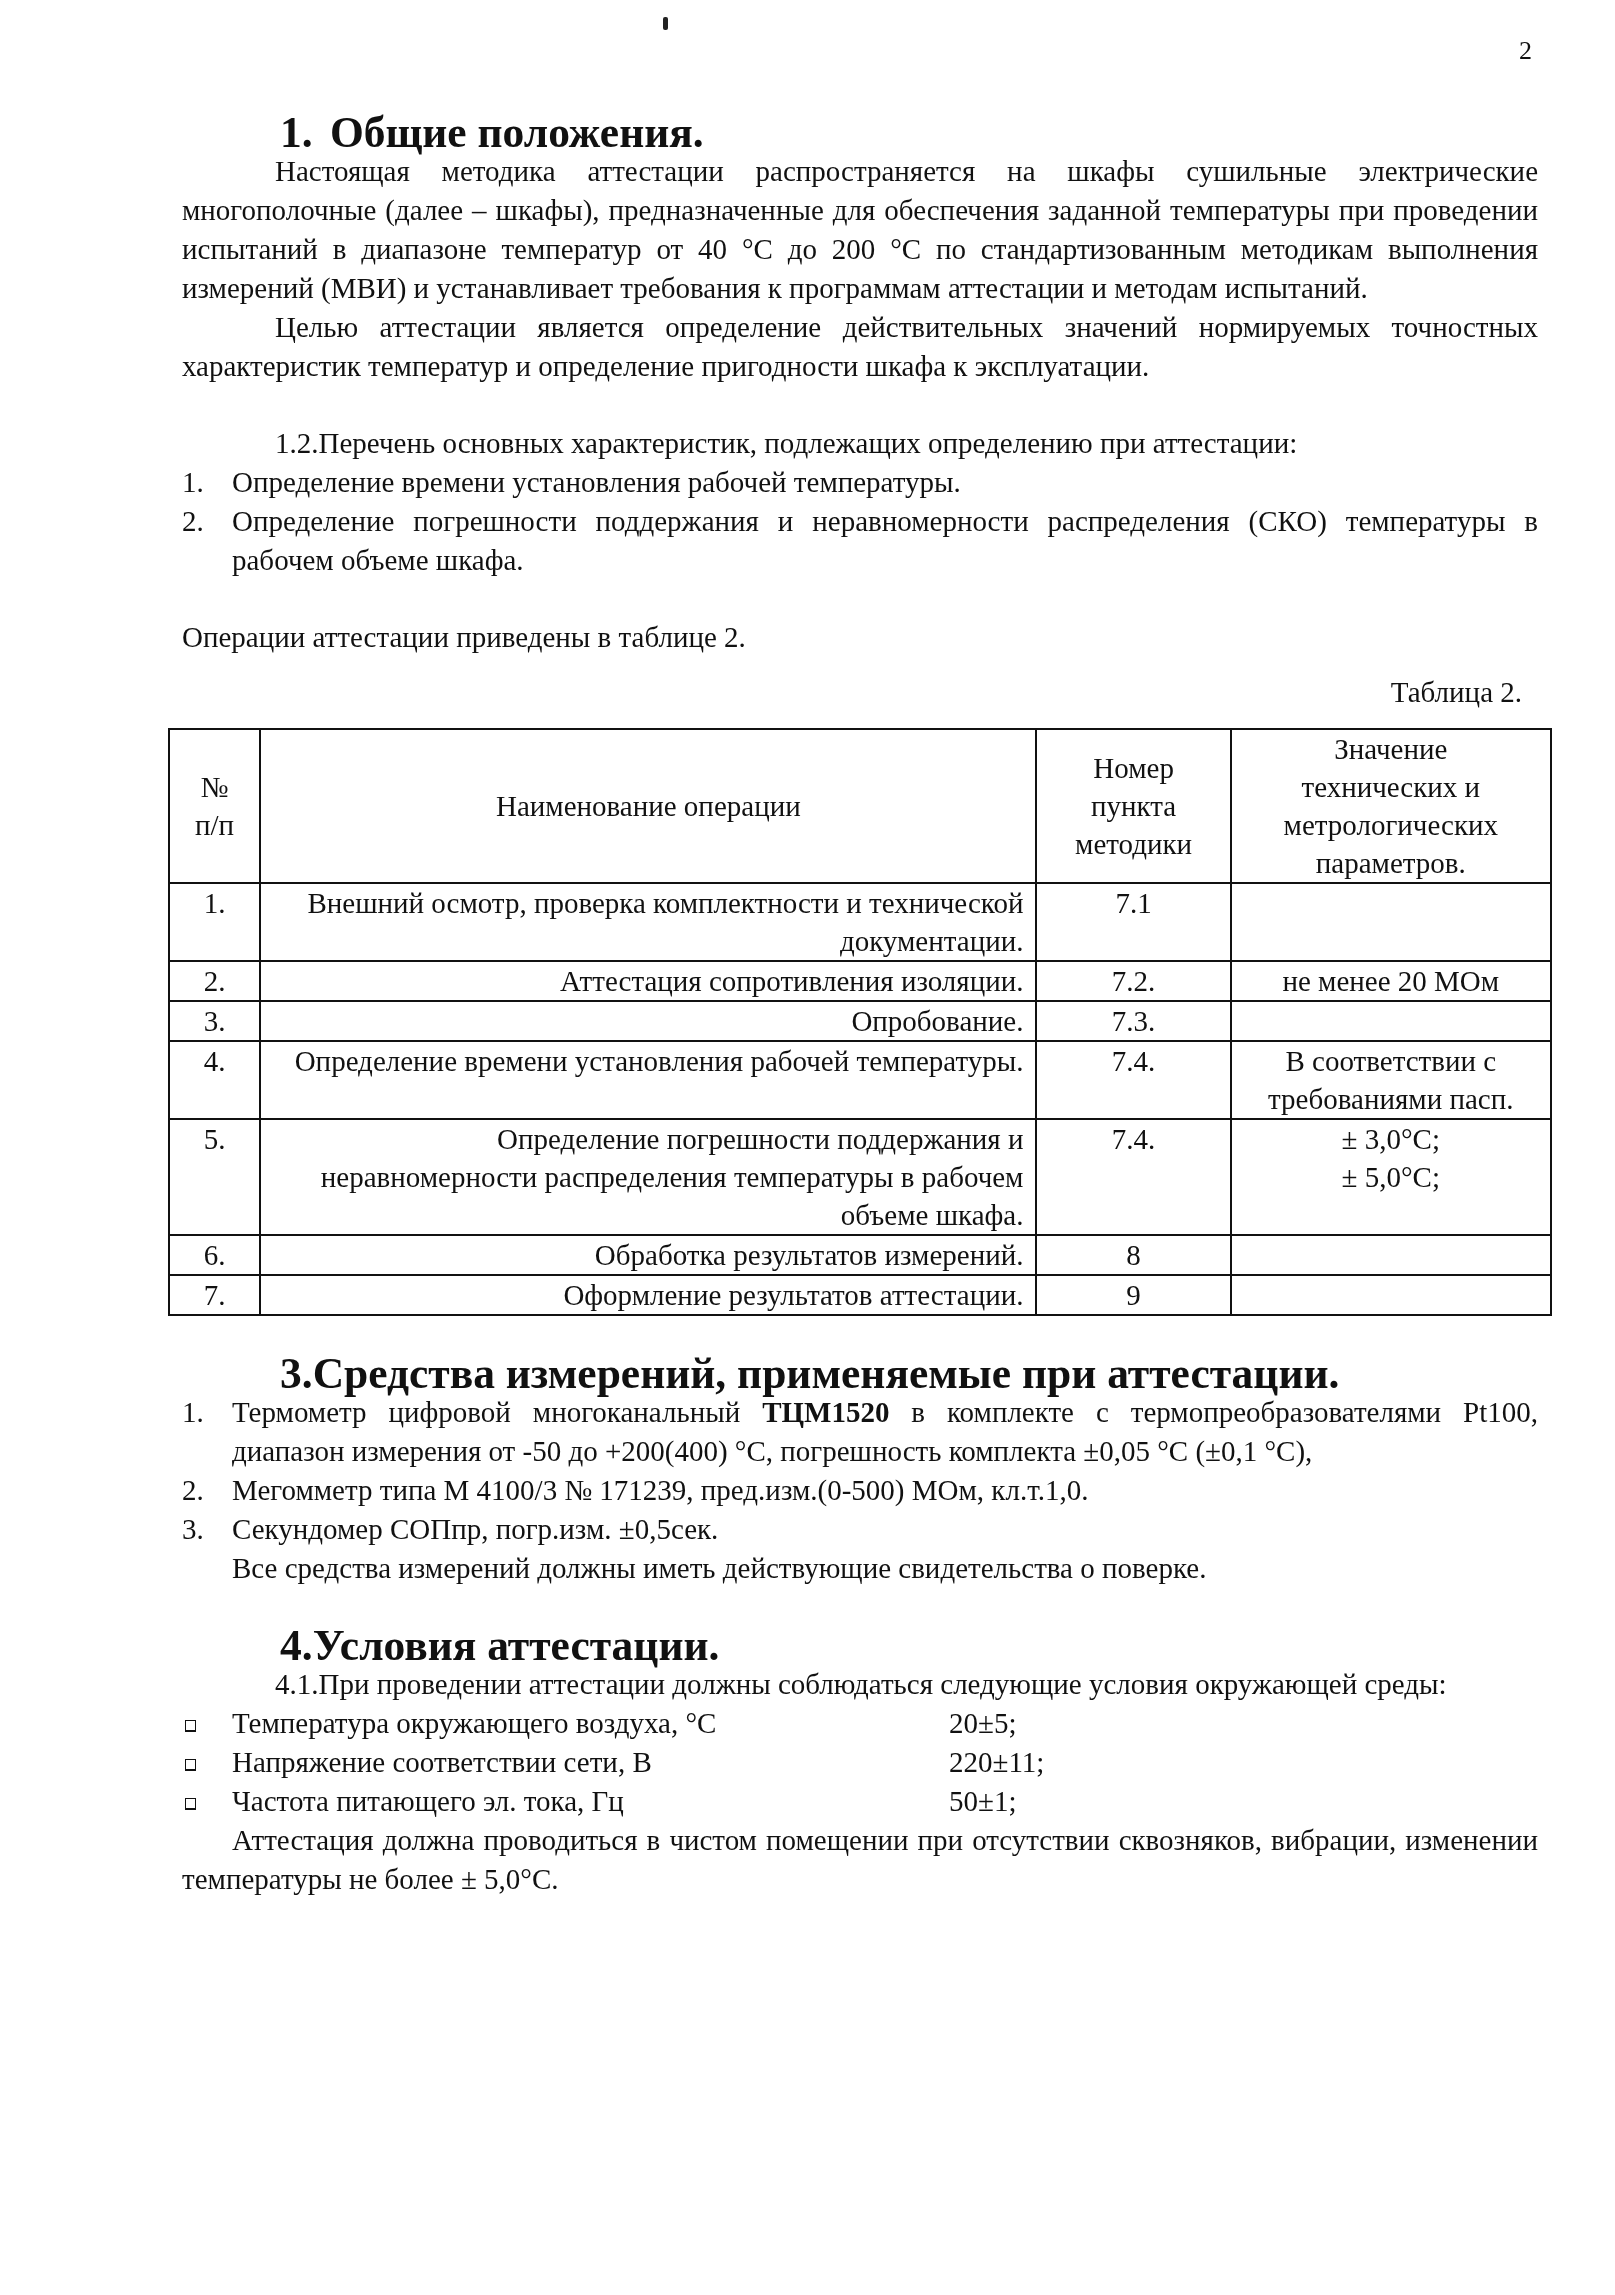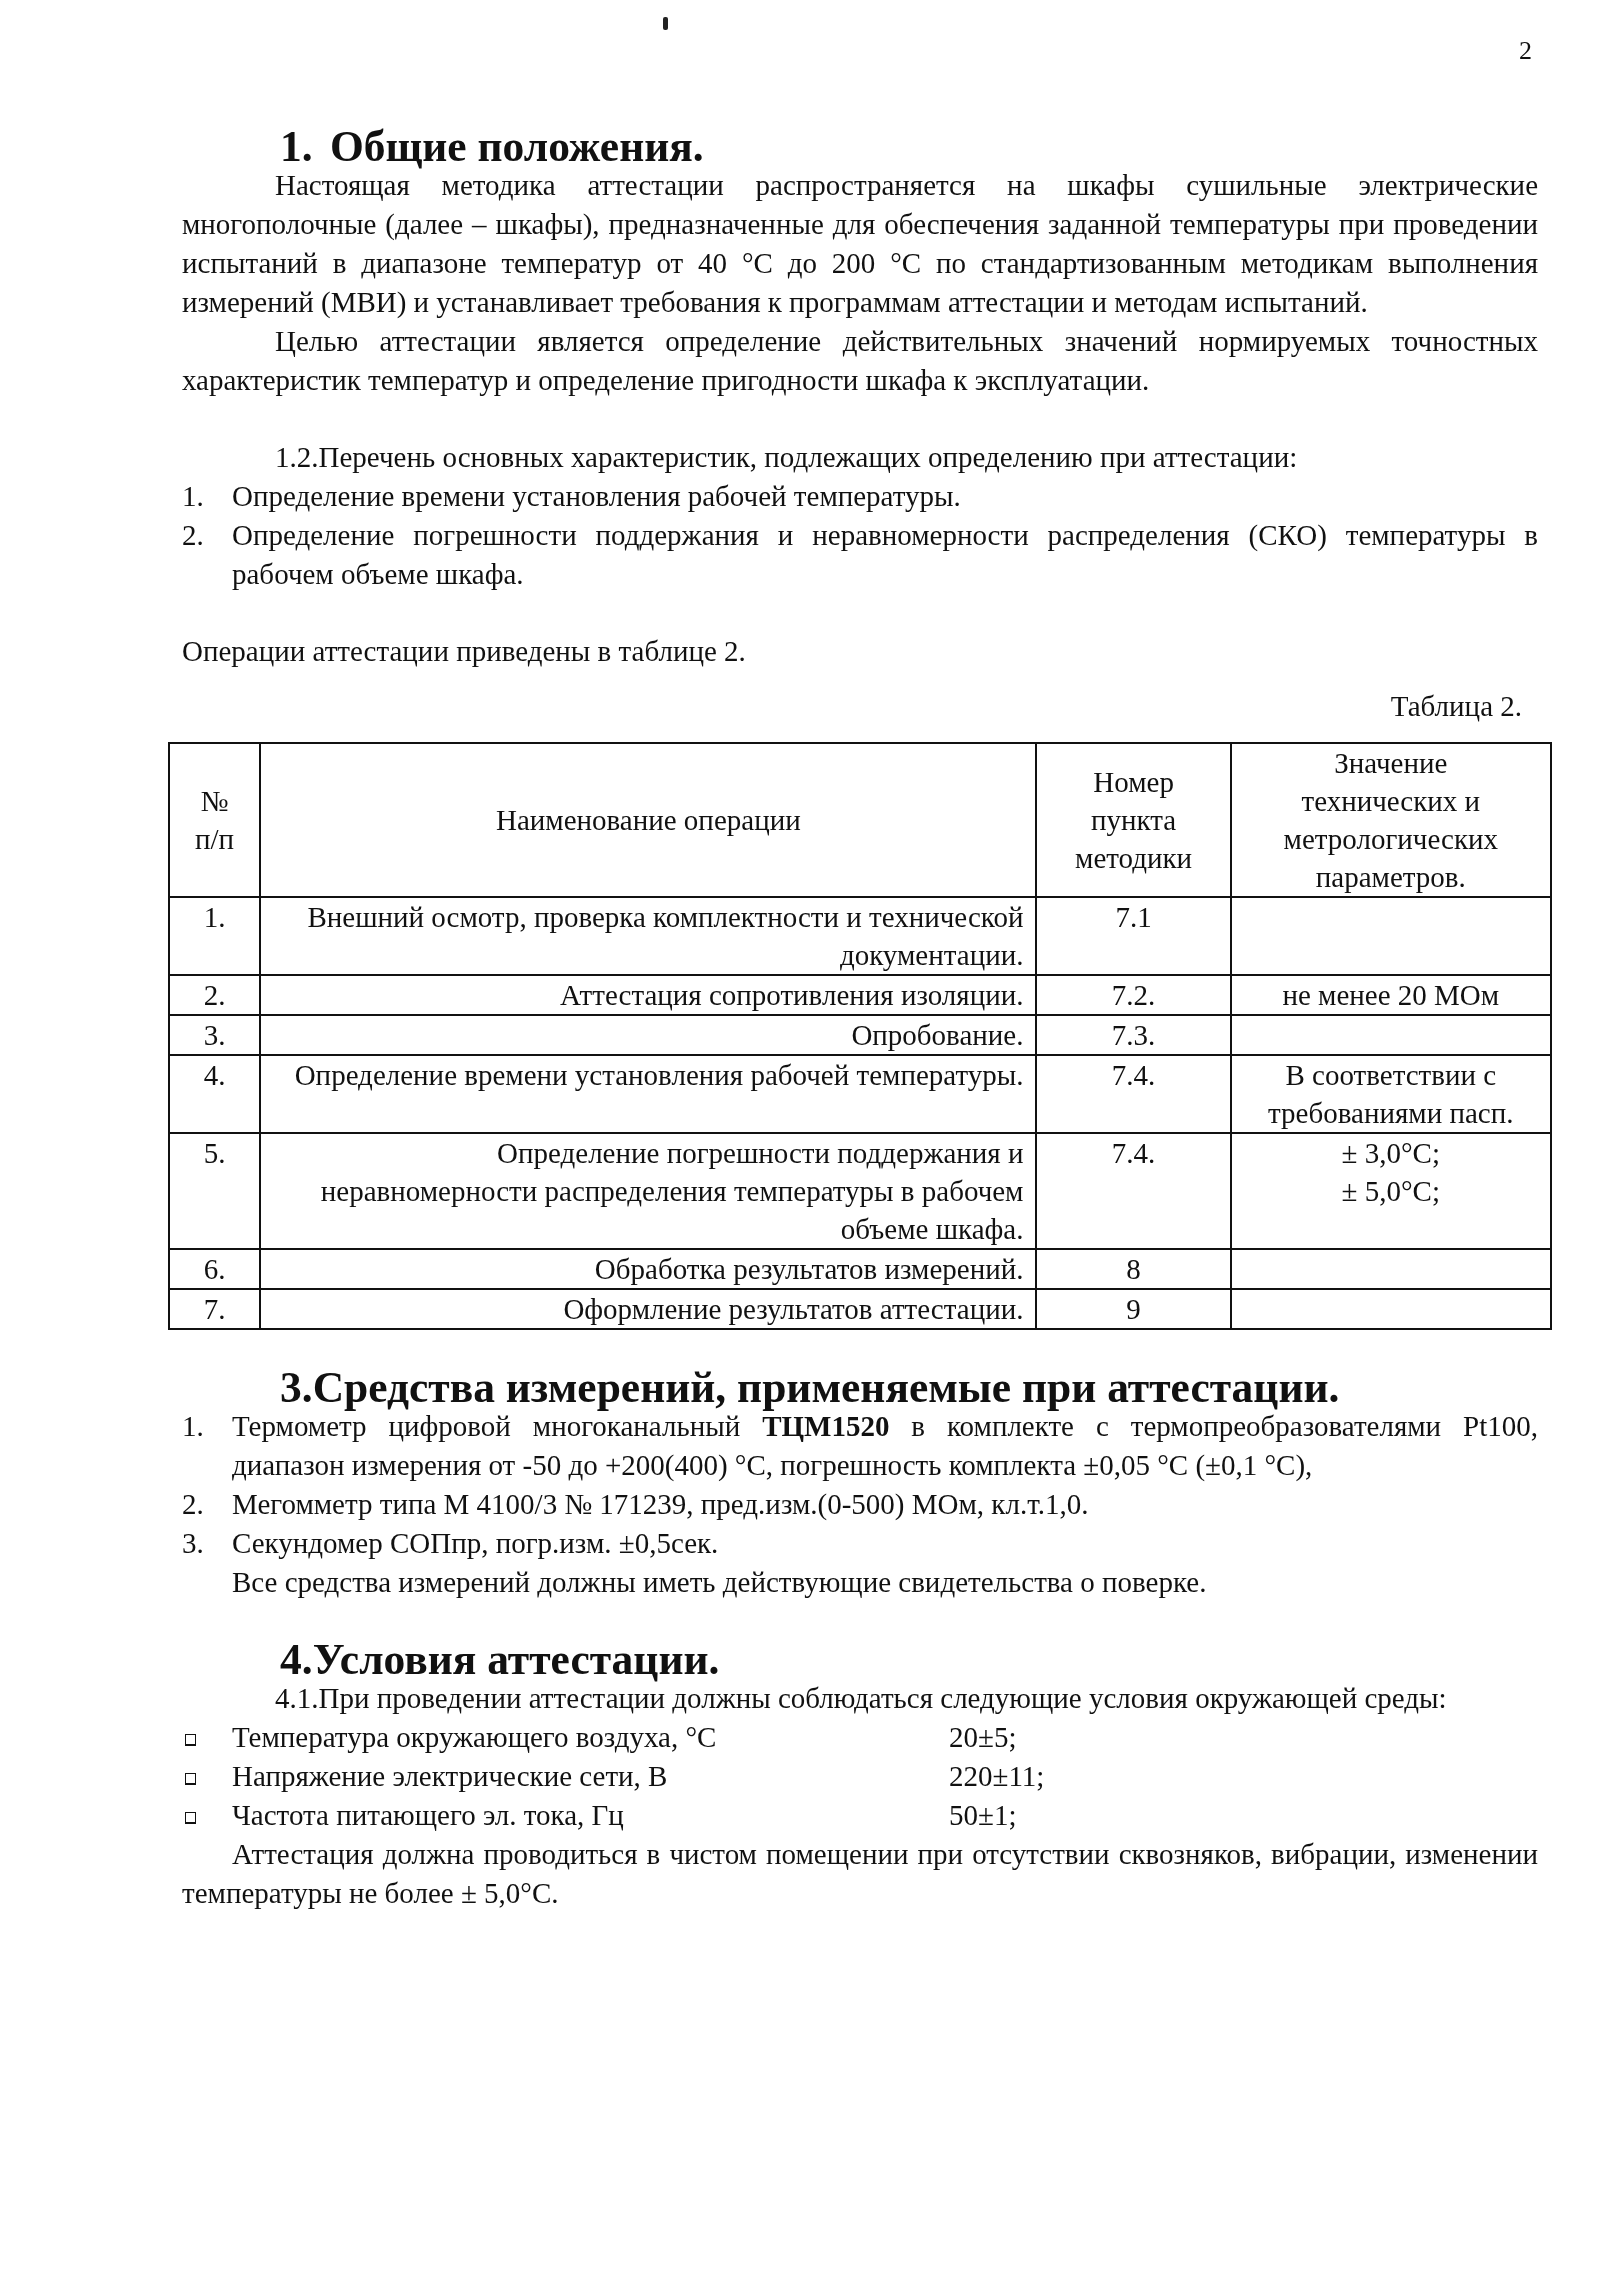--- a/index.html
+++ b/index.html
@@ -18,21 +18,21 @@
       line-height: 39px;
     }
     .abs { position: absolute; }
     .page-number { left: 1519px; top: 31px; font-size: 26px; line-height: 39px; }
     .scan-mark { left: 663px; top: 17px; width: 4.6px; height: 13px; background: #222; border-radius: 2px; }
 
     .content {
       position: absolute;
       left: 182px;
       width: 1356px;
-      top: 127px;
+      top: 113px;
     }
     .para {
       text-align: justify;
       text-align-last: left;
       margin: 0;
     }
     .indent { text-indent: 93px; }
     .heading {
       font-weight: bold;
       margin: 0;
@@ -235,21 +235,21 @@
   <div class="gap-md"></div>
   <h2 class="heading">4.Условия аттестации.</h2>
   <p class="para indent">4.1.При проведении аттестации должны соблюдаться следующие условия окружающей среды:</p>
   <ul class="bullet-list">
     <li>
       <span class="box"></span>
       <span class="cond-label">Температура окружающего воздуха, °С</span><span class="cond-value">20±5;</span>
     </li>
     <li>
       <span class="box"></span>
-      <span class="cond-label">Напряжение электрические сети, В</span><span class="cond-value">220±11;</span>
+      <span class="cond-label">Напряжение соответствии сети, В</span><span class="cond-value">220±11;</span>
     </li>
     <li>
       <span class="box"></span>
       <span class="cond-label">Частота питающего эл. тока, Гц</span><span class="cond-value">50±1;</span>
     </li>
   </ul>
   <p class="para" style="text-indent:50px;">Аттестация должна проводиться в чистом помещении при отсутствии сквозняков, вибрации, изменении температуры не более ± 5,0°С.</p>
 
 </div>
 

